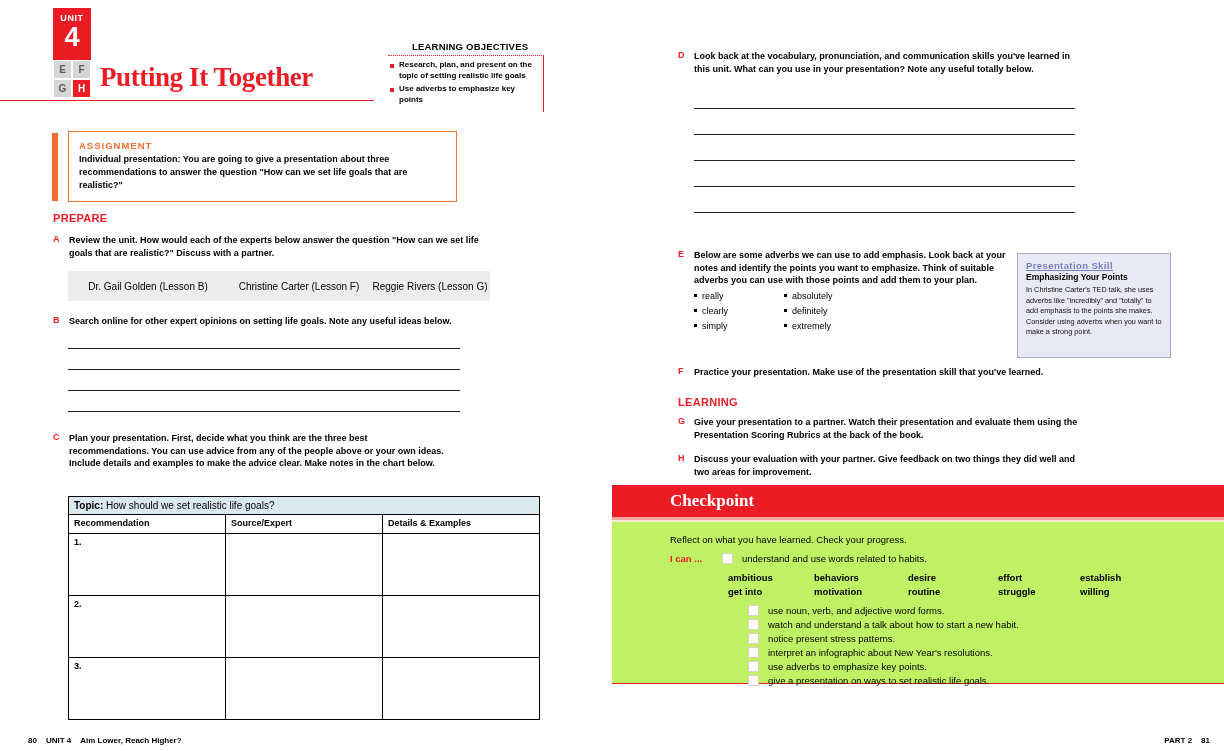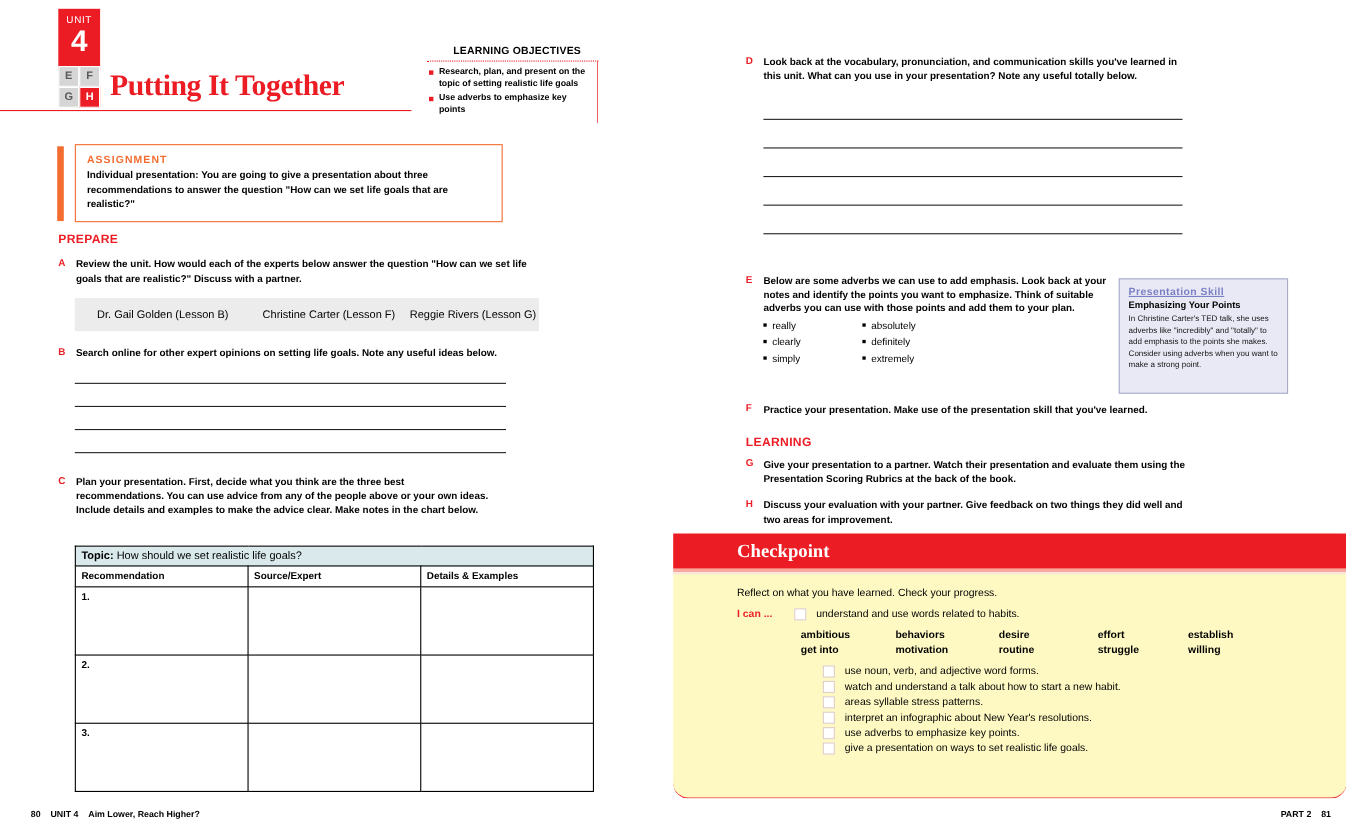--- a/index.html
+++ b/index.html
@@ -26,21 +26,21 @@
   .unit-badge {
     position: absolute;
     left: 53px; top: 8px;
     width: 38px; height: 56px;
     background: #ec1c24;
     color: #fff;
     text-align: center;
     padding-top: 5px;
   }
   .unit-badge .u-word {
-    font-size: 9px; font-weight: normal; letter-spacing: .6px;
+    font-size: 9px; font-weight: bold; letter-spacing: .6px;
     line-height: 10px;
   }
   .unit-badge .u-num {
     font-size: 27px; font-weight: bold; line-height: 27px;
     margin-top: 1px;
   }
   .lesson-grid {
     position: absolute;
     left: 53px; top: 60px;
     width: 38px;
@@ -201,24 +201,23 @@
   
   .adv-cols { display: flex; margin-top: 4px; }
   .adv-col { width: 90px; }
   .adv-item { display: flex; align-items: baseline; margin-bottom: 5px; }
   .adv-sq { width: 3px; height: 3px; background: #000; margin-right: 5px; flex: none; position: relative; top: -2px;}
   .adv-text { font-size: 9px; font-weight: normal; }
 
   
   .cp {
     position: absolute; left: 12px; top: 485px;
-    width: 612px; height: 241px;
-    background: #fef9c3;
+    width: 612px; height: 199px;
+    background: #bef264;
     border-bottom: 1.5px solid #ec1c24;
-    border-radius: 14px;
   }
   .cp-header {
     height: 32px; background: #ec1c24;
     display: flex; align-items: center;
     padding-left: 58px;
   }
   .cp-header span {
     font-family: "Liberation Serif", serif;
     font-size: 17px; font-weight: bold; color: #fff;
   }
@@ -461,21 +460,21 @@
         <div class="cp-item">
           <div class="cb"></div>
           <div class="cp-line-text">use noun, verb, and adjective word forms.</div>
         </div>
         <div class="cp-item">
           <div class="cb"></div>
           <div class="cp-line-text">watch and understand a talk about how to start a new habit.</div>
         </div>
         <div class="cp-item">
           <div class="cb"></div>
-          <div class="cp-line-text">areas syllable stress patterns.</div>
+          <div class="cp-line-text">notice present stress patterns.</div>
         </div>
         <div class="cp-item">
           <div class="cb"></div>
           <div class="cp-line-text">interpret an infographic about New Year's resolutions.</div>
         </div>
         <div class="cp-item">
           <div class="cb"></div>
           <div class="cp-line-text">use adverbs to emphasize key points.</div>
         </div>
         <div class="cp-item">

